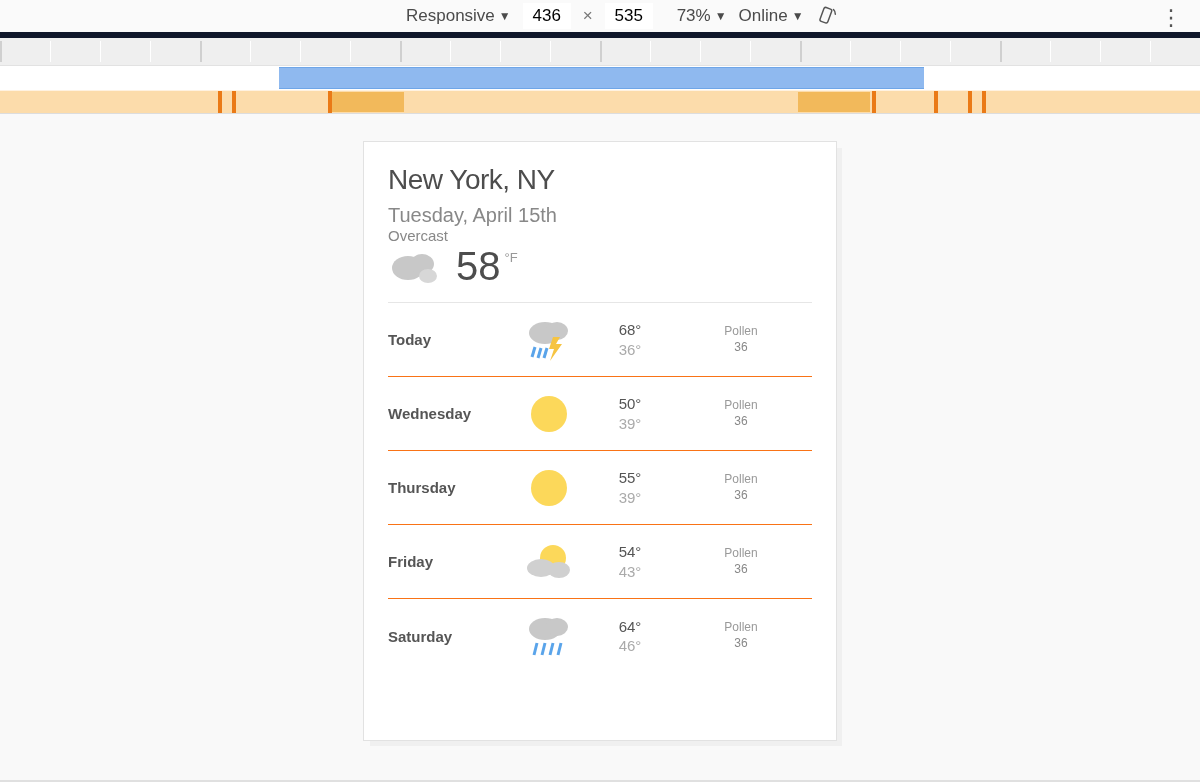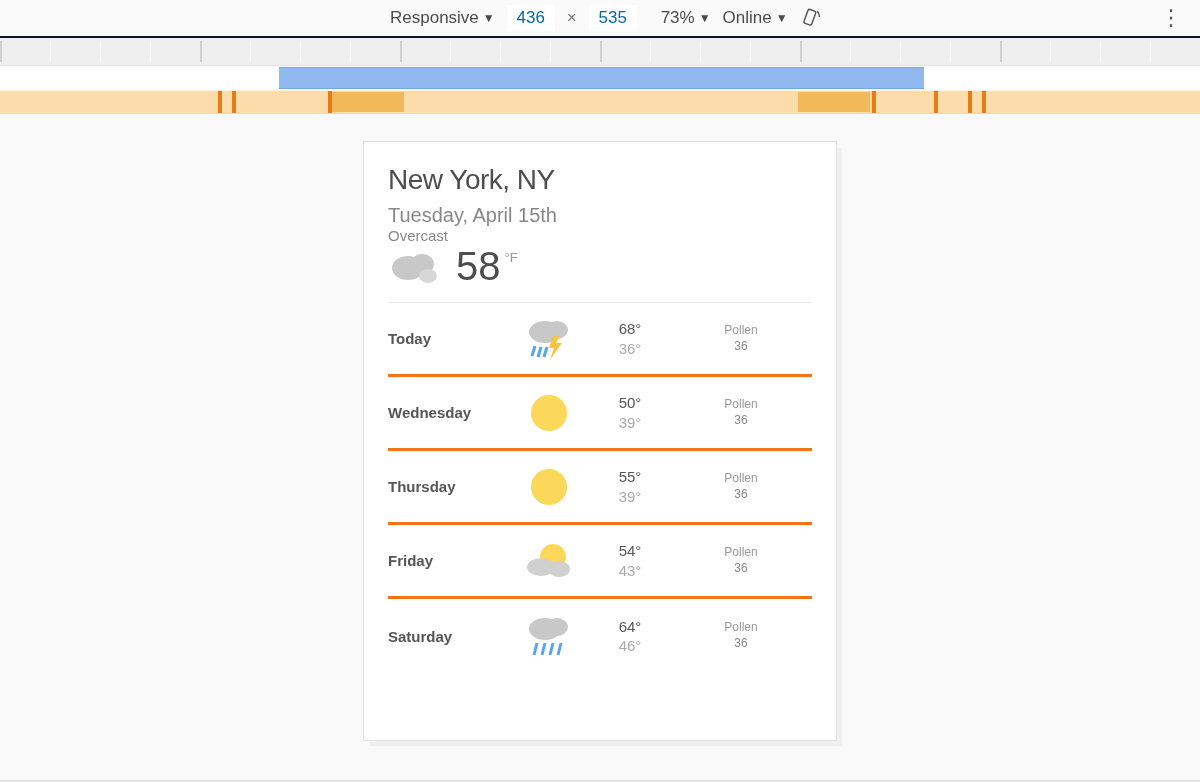--- a/index.html
+++ b/index.html
@@ -1,31 +1,31 @@
 <!DOCTYPE html>
 <html><head>
 <meta charset="utf-8">
 <style>
   * { box-sizing: border-box; margin: 0; padding: 0; }
   html, body { width: 1200px; height: 782px; font-family: "Helvetica Neue", Arial, sans-serif; background: #f9f9f9; color: #333; }
   
   .toolbar {
     display: flex; align-items: center; height: 38px;
-    border-bottom: 2px solid #0f172a; background: #fafafa;
-    font-size: 17px; color: #4b4b4b; padding: 0 4px;
+    border-bottom: 6px solid #0f172a; background: #fafafa;
+    font-size: 17px; color: #4b4b4b; padding: 0 20px;
     justify-content: center; position: relative;
   }
   .toolbar .spacer-left { flex: 0 0 380px; }
   .toolbar .spacer-right { flex: 1; }
   .tb-item { display: inline-flex; align-items: center; margin: 0 6px; }
   .tb-select { cursor: pointer; user-select: none; }
   .tb-select .caret { margin-left: 4px; font-size: 12px; }
   .tb-input {
     width: 48px; height: 26px; border: none; background: #fff; text-align: center;
-    font-size: 17px; color: #0369a1; outline: none;
+    font-size: 17px; color: #000000; outline: none;
   }
   .tb-x { margin: 0 6px; color: #777; }
   .tb-rotate {
     width: 24px; height: 24px; display: inline-flex; align-items: center; justify-content: center;
     cursor: pointer;
   }
   .tb-more {
     position: absolute; right: 18px; top: 7px; cursor: pointer; color: #555;
     font-size: 22px; line-height: 1;
   }
@@ -87,21 +87,21 @@
   .cur-left .temp {
     font-size: 40px; color: #4d4d4d; margin-left: 12px; line-height: 1;
   }
   .cur-left .unit { font-size: 13px; color: #999; margin-left: 4px; margin-top: 4px; }
   .cur-right { margin-left: 30px; font-size: 15px; color: #999; line-height: 1.4; }
   .cur-right .lbl { color: #999; }
   .cur-right .val { color: #777; }
   .divider { border: none; border-top: 1px solid #e6e6e6; margin-top: 14px; }
   
   .frow {
-    display: flex; align-items: center; height: 74px; border-bottom: 3px solid #f97316;
+    display: flex; align-items: center; height: 74px; border-bottom: 1px solid #f97316;
   }
   .frow:last-child { border-bottom: none; }
   .fday { flex: 0 0 120px; font-weight: 700; color: #555; font-size: 15px; }
   .ficon { flex: 0 0 82px; display: flex; justify-content: center; }
   .ftemps { flex: 0 0 80px; text-align: center; font-size: 15px; line-height: 1.3; }
   .ftemps .hi { color: #555; }
   .ftemps .lo { color: #aaa; }
   .fpollen { flex: 1; text-align: center; font-size: 12px; line-height: 1.3; color: #999; }
   .fpollen .pv { color: #888; }
   .hr-bottom {

